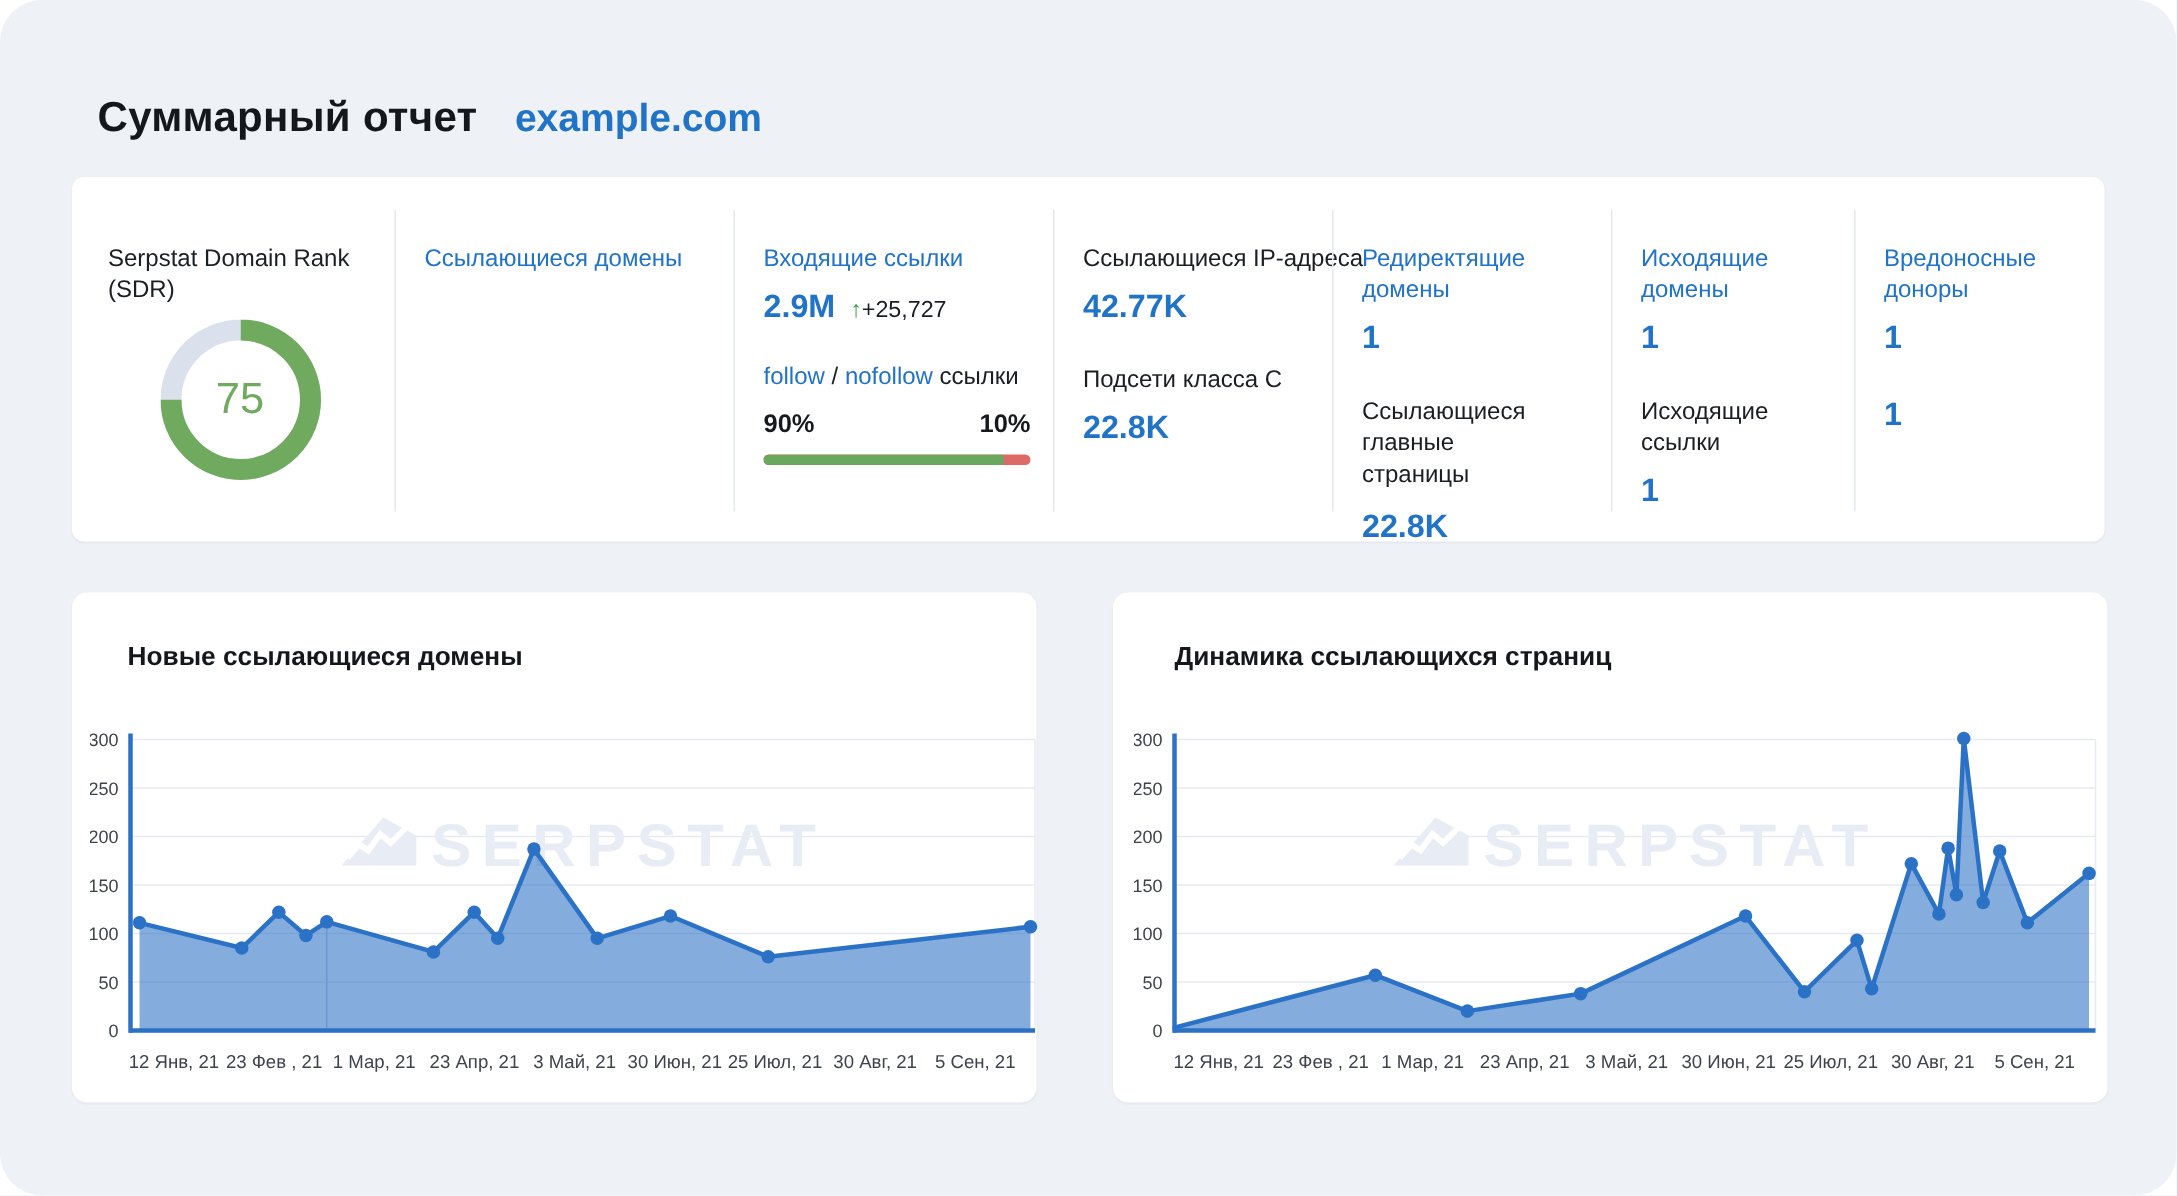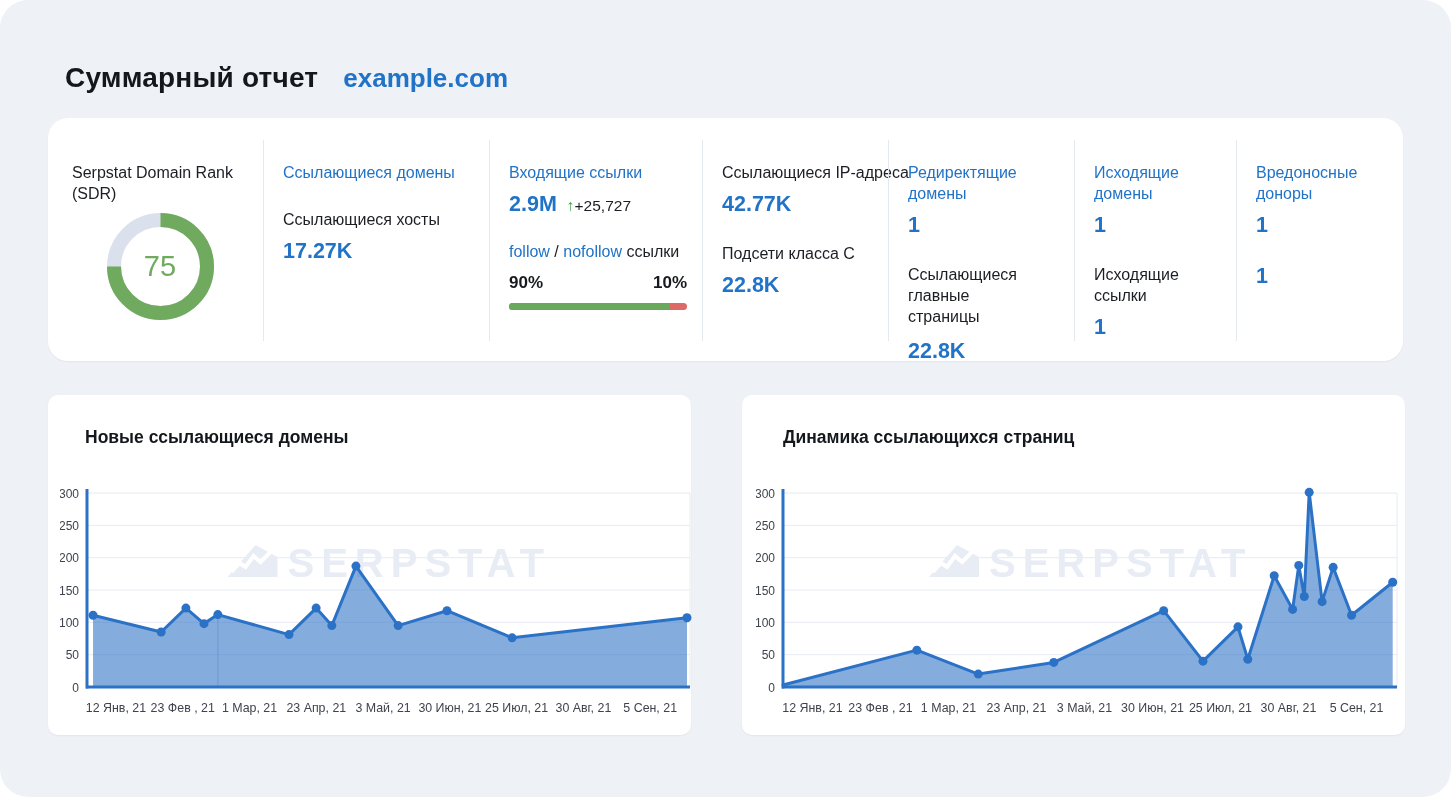--- a/index.html
+++ b/index.html
@@ -5,21 +5,21 @@
   * { margin:0; padding:0; box-sizing:border-box; }
   body { background:#ffffff; font-family:"Liberation Sans", sans-serif; }
   .canvas { position:relative; width:1451px; height:797px; background:#eef1f6; border-radius:28px; overflow:hidden; }
 
   
   .hdr { position:absolute; left:65px; top:62px; display:flex; align-items:baseline; gap:25px; }
   .hdr .title { font-size:28px; font-weight:700; color:#14171c; letter-spacing:.2px; }
   .hdr .domain { font-size:26px; font-weight:600; color:#2173c7; }
 
   
-  .stats-card { position:absolute; left:48px; top:118px; width:1355px; height:243px; background:#fff; border-radius:20px; box-shadow:0 1px 2px rgba(16,24,40,.05); display:flex; }
+  .stats-card { position:absolute; left:48px; top:118px; width:1355px; height:243px; background:#fff; border-radius:8px; box-shadow:0 1px 2px rgba(16,24,40,.05); display:flex; }
   .stat-col { position:relative; padding:44px 16px 0 19px; }
   .stat-col.sep::after { content:""; position:absolute; right:0; top:22px; bottom:20px; width:1px; background:#e4e8ef; }
   .c1 { width:216px; padding-left:24px; }
   .c2 { width:226px; } .c3 { width:213px; } .c4 { width:186px; } .c5 { width:186px; } .c6 { width:162px; } .c7 { width:166px; }
   .stat-label { font-size:16px; line-height:21px; color:#1b1e23; }
   .stat-label.link { color:#2173c7; cursor:pointer; }
   .stat-value { margin-top:9px; font-size:21.5px; font-weight:700; color:#2173c7; cursor:pointer; }
   .grp2 { margin-top:26px; }
 
   
@@ -64,24 +64,20 @@
         <svg id="donut" width="107" height="107" viewBox="0 0 107 107">
           <circle cx="53.5" cy="53.5" r="46.5" fill="none" stroke="#dbe1ec" stroke-width="14"></circle>
           <circle cx="53.5" cy="53.5" r="46.5" fill="none" stroke="#6faa5f" stroke-width="14" pathLength="100" stroke-dasharray="75 25" transform="rotate(-90 53.5 53.5)"></circle>
         </svg>
         <div class="donut-num">75</div>
       </div>
     </div>
 
     <div class="stat-col c2 sep">
       <div class="stat-label link">Ссылающиеся домены</div>
-      <div class="grp2">
-        <div class="stat-label">Ссылающиеся хосты</div>
-        <div class="stat-value">17.27K</div>
-      </div>
     </div>
 
     <div class="stat-col c3 sep">
       <div class="stat-label link">Входящие ссылки</div>
       <div class="val-row">
         <span class="stat-value" style="margin-top:0;">2.9M</span>
         <span class="delta"><span class="arrow">↑</span><span>+25,727</span></span>
       </div>
       <div class="fnf">
         <span class="link">follow</span><span> / </span><span class="link">nofollow</span><span> ссылки</span>

